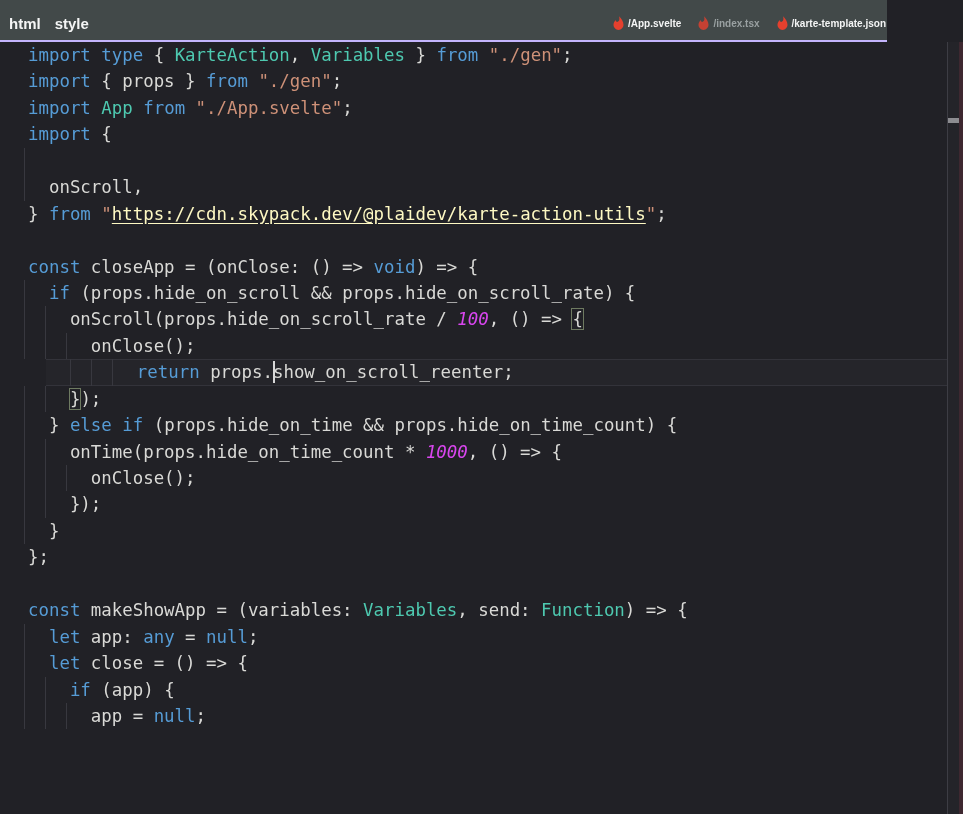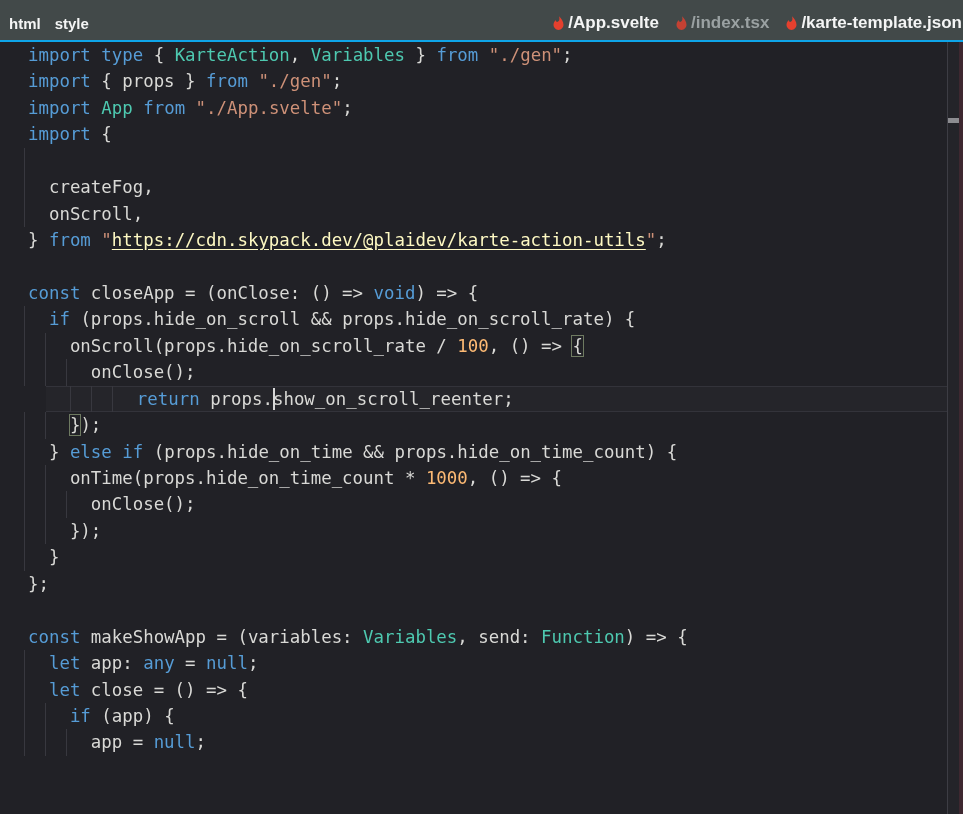--- a/index.html
+++ b/index.html
@@ -1,28 +1,28 @@
 <!DOCTYPE html>
 <html><head>
 <meta charset="utf-8">
 <style>
   * { margin:0; padding:0; box-sizing:border-box; }
   html,body { width:963px; height:814px; overflow:hidden; }
   body { background:#212126; font-family:"Liberation Sans", sans-serif; position:relative; }
 
   
   .topbar {
-    position:absolute; top:0; left:0; width:963px; height:42px;
-    background:#424949; border-bottom:2px solid #0ea5e9;
+    position:absolute; top:0; left:0; width:887px; height:42px;
+    background:#424949; border-bottom:2px solid #c4b5fd;
     display:flex; align-items:center; padding:8px 1px 2px 9px;
   }
   .lefttabs { display:flex; gap:14px; align-items:center; }
   .lefttab { color:#f4f5f5; font-weight:bold; font-size:15px; cursor:default; }
   .righttabs { margin-left:auto; display:flex; gap:15px; align-items:center; }
-  .ftab { display:flex; align-items:center; gap:2px; font-weight:bold; font-size:17px; color:#f4f5f5; cursor:default; }
+  .ftab { display:flex; align-items:center; gap:2px; font-weight:bold; font-size:10px; color:#f4f5f5; cursor:default; }
   .ftab.inactive { color:#9aa1a2; }
   .ftab.inactive svg { opacity:.8; }
   .flame { width:15px; height:16px; flex:none; }
 
   
   .editor { position:absolute; top:42px; left:0; right:0; bottom:0; background:#212126;padding-left:20px; }
   .code {
     position:absolute; top:0; left:0; width:947px; bottom:0; overflow:hidden;
     font-family:"DejaVu Sans Mono", monospace; font-size:17.4px; color:#d9d9d6;
   }
@@ -31,21 +31,21 @@
     background:rgba(255,255,255,0.02);
     box-shadow: inset 0 1px 0 #33333a, inset 0 -1px 0 #33333a;
     margin-left: 46px;
   }
   .g { position:absolute; top:0; bottom:0; width:1px; background:#38383f; pointer-events:none; }
 
   .tk-kw { color:#569cd6; }
   .tk-ty { color:#4ec9b0; }
   .tk-st { color:#ce9178; }
   .tk-lk { color:#fef9c3; text-decoration:underline; text-underline-offset:3px; }
-  .tk-nu { color:#fdba74; }
+  .tk-nu { color:#d946ef;font-style:italic; }
   .tk-pl { color:#d9d9d6; }
   .tk-br { box-shadow:0 0 0 1px #6e7a61; }
   .cursor { display:inline-block; width:2px; margin-right:-2px; height:22px; background:#d8d8d8; vertical-align:-5px; }
 
   
   .sb-divider { position:absolute; top:0; bottom:0; left:947px; width:1px; background:#3d3d44; }
   .sb-gutter  { position:absolute; top:0; bottom:0; left:948px; width:11px; background:#242429; }
   .sb-mark    { position:absolute; top:76px; left:0; width:11px; height:5px; background:#8c8c90; }
   .ruler      { position:absolute; top:0; bottom:0; left:959px; width:4px; background:#3e2830; }
 </style>
@@ -79,21 +79,20 @@
   </div>
 </div>
 
 <div class="editor">
   <div class="code" id="code">
       <div class="line"><span class="tk-kw">import</span><span class="tk-pl"> </span><span class="tk-kw">type</span><span class="tk-pl"> { </span><span class="tk-ty">KarteAction</span><span class="tk-pl">, </span><span class="tk-ty">Variables</span><span class="tk-pl"> } </span><span class="tk-kw">from</span><span class="tk-pl"> </span><span class="tk-st">"./gen"</span><span class="tk-pl">;</span></div>
       <div class="line"><span class="tk-kw">import</span><span class="tk-pl"> { props } </span><span class="tk-kw">from</span><span class="tk-pl"> </span><span class="tk-st">"./gen"</span><span class="tk-pl">;</span></div>
       <div class="line"><span class="tk-kw">import</span><span class="tk-pl"> </span><span class="tk-ty">App</span><span class="tk-pl"> </span><span class="tk-kw">from</span><span class="tk-pl"> </span><span class="tk-st">"./App.svelte"</span><span class="tk-pl">;</span></div>
       <div class="line"><span class="tk-kw">import</span><span class="tk-pl"> {</span></div>
       <div class="line"><i class="g" style="left: 24px;"></i></div>
-      <div class="line"><i class="g" style="left: 24px;"></i><span class="tk-pl">  createFog,</span></div>
       <div class="line"><i class="g" style="left: 24px;"></i><span class="tk-pl">  onScroll,</span></div>
       <div class="line"><span class="tk-pl">} </span><span class="tk-kw">from</span><span class="tk-pl"> </span><span class="tk-st">"</span><span class="tk-lk">https://cdn.skypack.dev/@plaidev/karte-action-utils</span><span class="tk-st">"</span><span class="tk-pl">;</span></div>
       <div class="line"></div>
       <div class="line"><span class="tk-kw">const</span><span class="tk-pl"> closeApp = (onClose: () =&gt; </span><span class="tk-kw">void</span><span class="tk-pl">) =&gt; {</span></div>
       <div class="line"><i class="g" style="left: 24px;"></i><span class="tk-pl">  </span><span class="tk-kw">if</span><span class="tk-pl"> (props.hide_on_scroll &amp;&amp; props.hide_on_scroll_rate) {</span></div>
       <div class="line"><i class="g" style="left: 24px;"></i><i class="g" style="left: 45px;"></i><span class="tk-pl">    onScroll(props.hide_on_scroll_rate / </span><span class="tk-nu">100</span><span class="tk-pl">, () =&gt; </span><span class="tk-br">{</span></div>
       <div class="line"><i class="g" style="left: 24px;"></i><i class="g" style="left: 45px;"></i><i class="g" style="left: 66px;"></i><span class="tk-pl">      onClose();</span></div>
       <div class="line current"><i class="g" style="left: 24px;"></i><i class="g" style="left: 45px;"></i><i class="g" style="left: 66px;"></i><span class="tk-pl">      </span><span class="tk-kw">return</span><span class="tk-pl"> props.</span><span class="cursor"></span><span class="tk-pl">show_on_scroll_reenter;</span></div>
       <div class="line"><i class="g" style="left: 24px;"></i><i class="g" style="left: 45px;"></i><span class="tk-pl">    </span><span class="tk-br">}</span><span class="tk-pl">);</span></div>
       <div class="line"><i class="g" style="left: 24px;"></i><span class="tk-pl">  } </span><span class="tk-kw">else</span><span class="tk-pl"> </span><span class="tk-kw">if</span><span class="tk-pl"> (props.hide_on_time &amp;&amp; props.hide_on_time_count) {</span></div>

